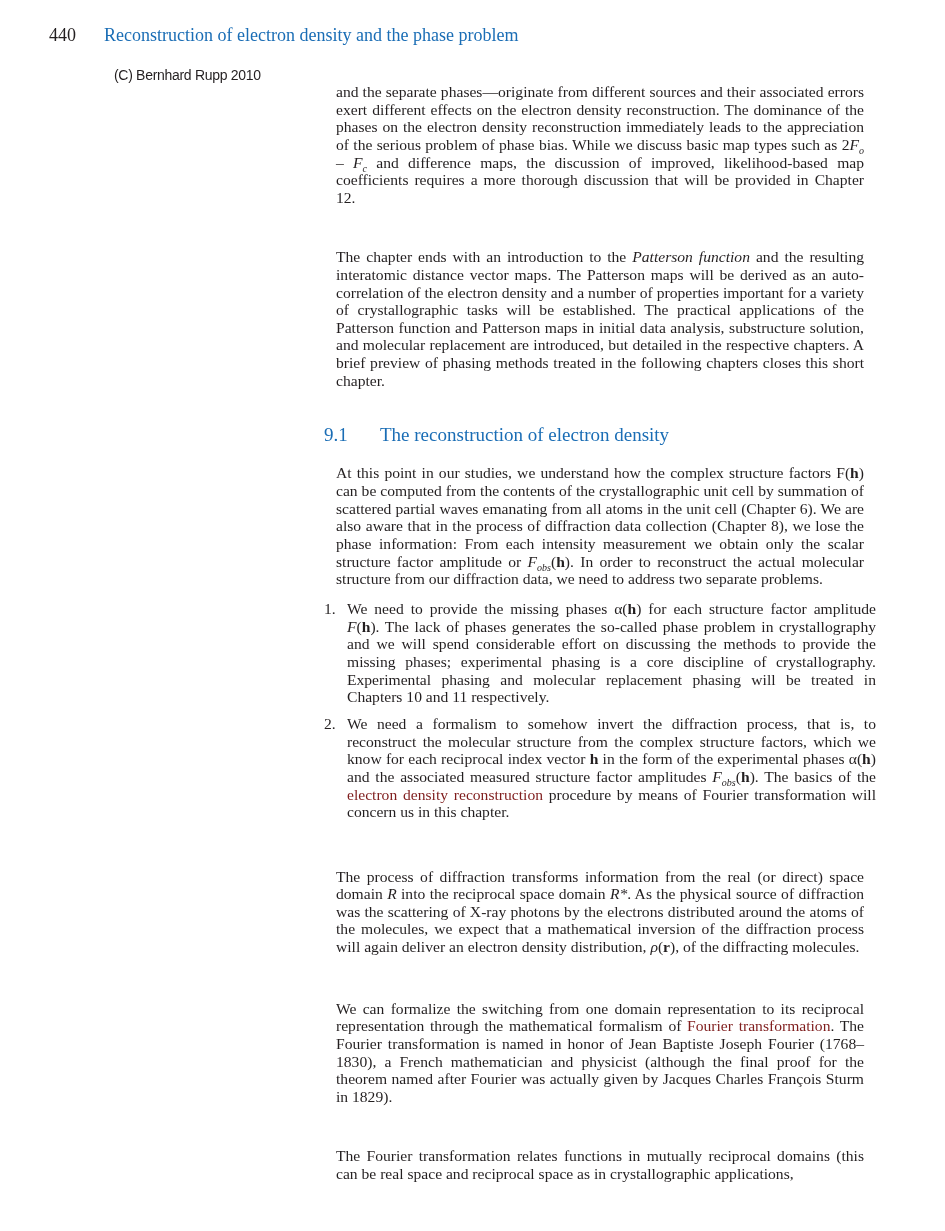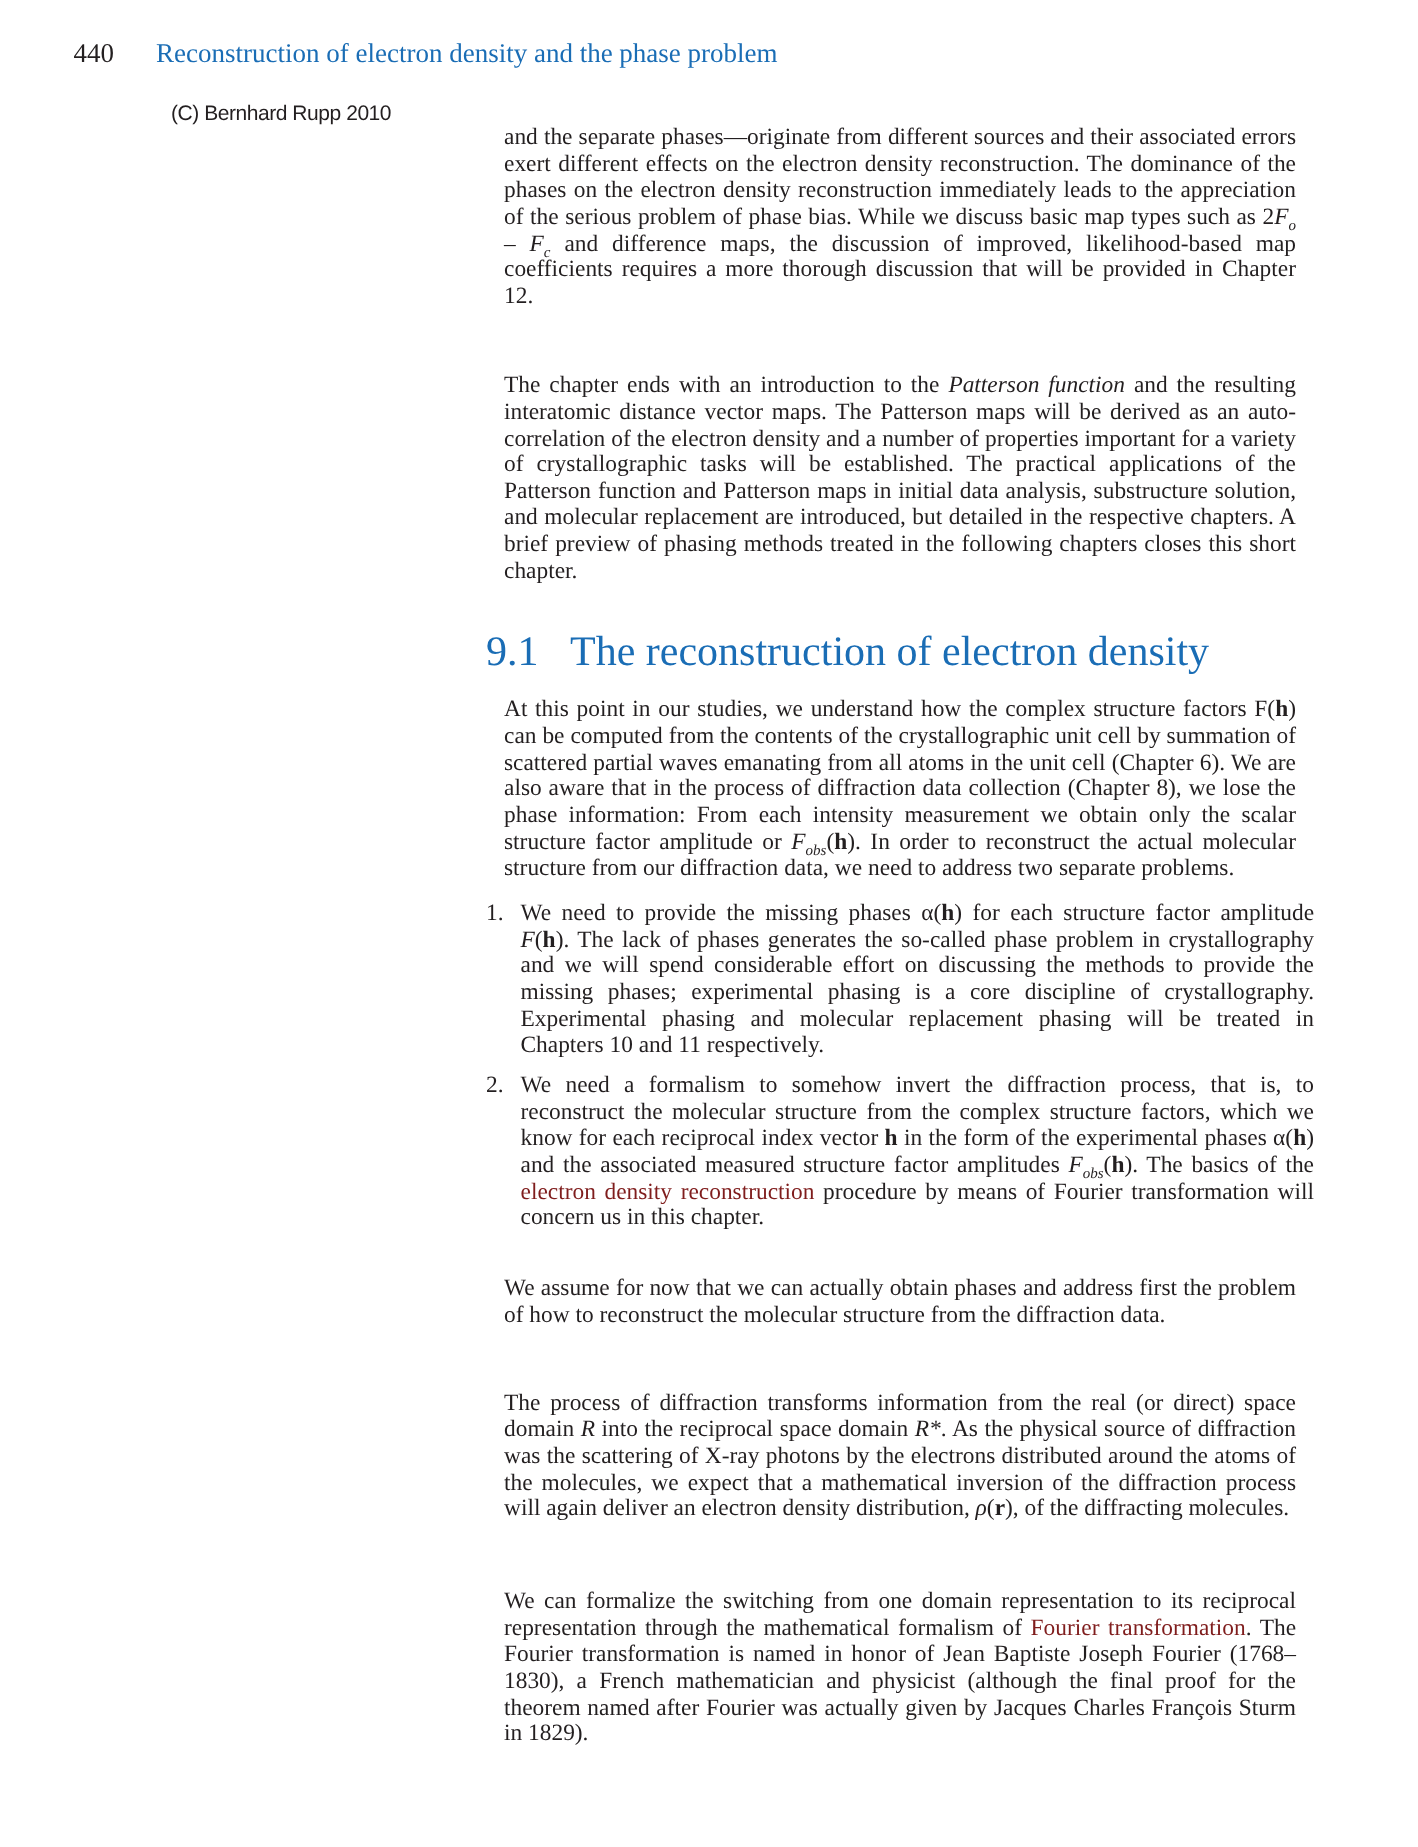--- a/index.html
+++ b/index.html
@@ -6,21 +6,21 @@
   body { width:945px; height:1231px; position:relative; overflow:hidden;
          font-family:"Liberation Serif", "DejaVu Serif", serif; color:#231f20; }
   .runhead { position:absolute; top:25px; left:49px; font-size:18px; white-space:nowrap; }
   .runhead .pg { color:#231f20; display:inline-block; width:55px; }
   .runhead .ttl { color:#1a6db5; }
   .copyright { position:absolute; top:67px; left:114px; font-family:"Liberation Sans", "DejaVu Sans", sans-serif;
                font-size:14px; color:#231f20; letter-spacing:-0.3px; }
   .col { position:absolute; left:324px; width:552px; top:71px; font-size:15.6px; line-height:17.65px; }
   .col p { margin:12px; text-align:justify; hyphens:manual; }
   .gap { height:17.6px; }
-  .h2 { color:#1a6db5; font-size:28px; line-height:26px; margin:33px 0 16px 0; white-space:nowrap; }
+  .h2 { color:#1a6db5; font-size:19px; line-height:26px; margin:33px 0 16px 0; white-space:nowrap; }
   .h2 .num { display:inline-block; width:56px; }
   .h3 { color:#1a6db5; font-size:18.5px; line-height:21px; margin:0 0 1px 0; }
   .blue { color:#7f1d1d; }
   ol { margin:9px 0 0 0; padding:0; list-style:none; }
   ol li { position:relative; padding-left:23px; text-align:justify; margin-bottom:9px; }
   ol li .n { position:absolute; left:0; top:0; }
   sub { font-size:10px; line-height:0; font-style:italic; }
   i { font-style:italic; }
   b { font-weight:bold; }
 </style>
@@ -51,26 +51,26 @@
     <li>
       <span class="n">1.</span><span>We need to provide the missing phases α(</span><b>h</b><span>) for each structure factor amplitude </span><i>F</i><span>(</span><b>h</b><span>). The lack of phases generates the so-called phase problem in crystallography and we will spend considerable effort on discussing the methods to provide the missing phases; experimental phasing is a core discipline of crystallography. Experimental phasing and molecular replacement phasing will be treated in Chapters 10 and 11 respectively.</span>
     </li>
     <li>
       <span class="n">2.</span><span>We need a formalism to somehow invert the diffraction process, that is, to reconstruct the molecular structure from the complex structure factors, which we know for each reciprocal index vector </span><b>h</b><span> in the form of the experimental phases α(</span><b>h</b><span>) and the associated measured structure factor amplitudes </span><i>F</i><sub>obs</sub><span>(</span><b>h</b><span>). The basics of the </span><span class="blue">electron density reconstruction</span><span> procedure by means of Fourier transformation will concern us in this chapter.</span>
     </li>
   </ol>
 
   <div style="height:8px"></div>
 
-  <p>We assume for now that we can actually obtain phases and address first the problem of how to reconstruct the molecular structure from the diffraction data.</p>
 
   <div class="gap"></div>
 
   <p><span>The process of diffraction transforms information from the real (or direct) space domain </span><i>R</i><span> into the reciprocal space domain </span><i>R*</i><span>. As the physical source of diffraction was the scattering of X-ray photons by the electrons distributed around the atoms of the molecules, we expect that a mathematical inversion of the diffraction process will again deliver an electron density distribution, </span><i>ρ</i><span>(</span><b>r</b><span>), of the diffracting molecules.</span></p>
 
   <div style="height:20px"></div>
 
 
   <p><span>We can formalize the switching from one domain representation to its reciprocal representation through the mathematical formalism of </span><span class="blue">Fourier transformation</span><span>. The Fourier transformation is named in honor of Jean Baptiste Joseph Fourier (1768–1830), a French mathematician and physicist (although the final proof for the theorem named after Fourier was actually given by Jacques Charles François Sturm in 1829).</span></p>
 
   <div class="gap"></div>
 
+  <p>The Fourier transformation relates functions in mutually reciprocal domains (this can be real space and reciprocal space as in crystallographic applications,</p>
 </div>
 
 </body></html>

